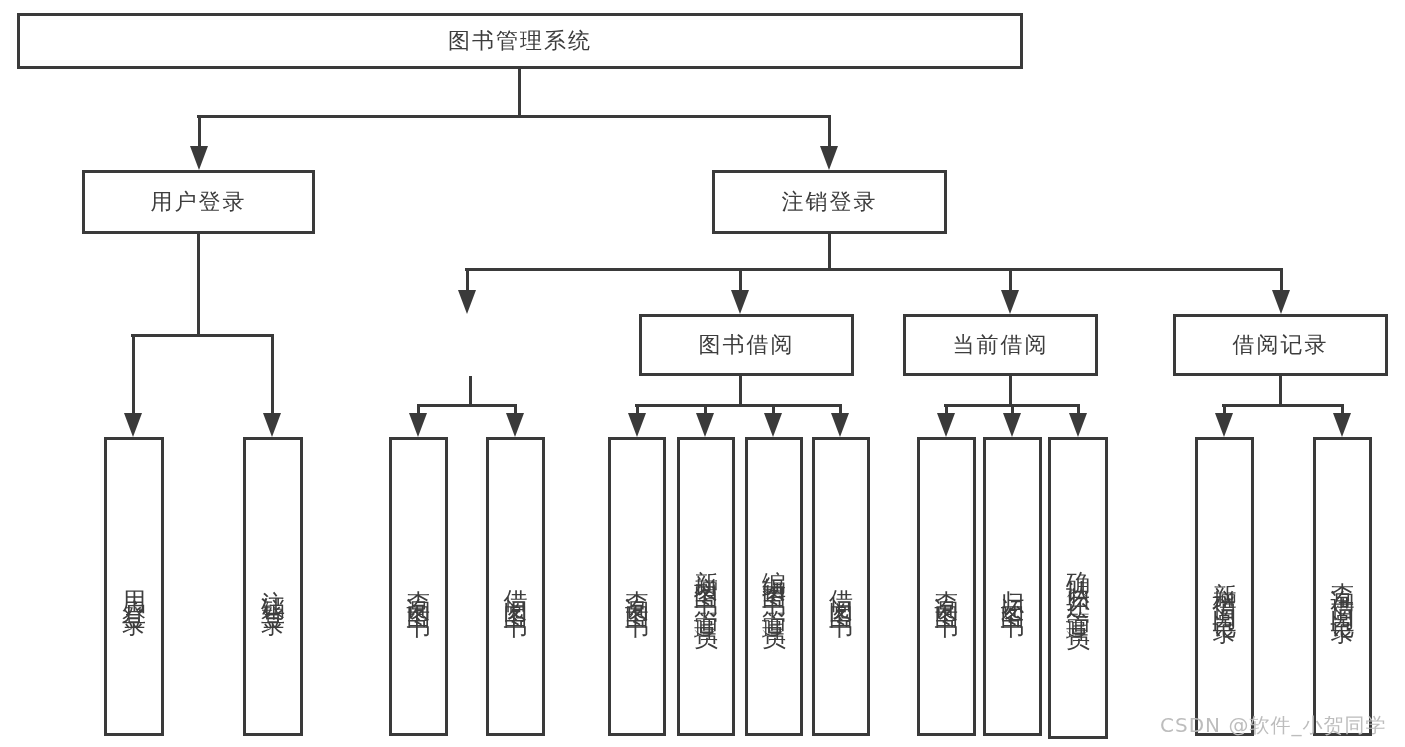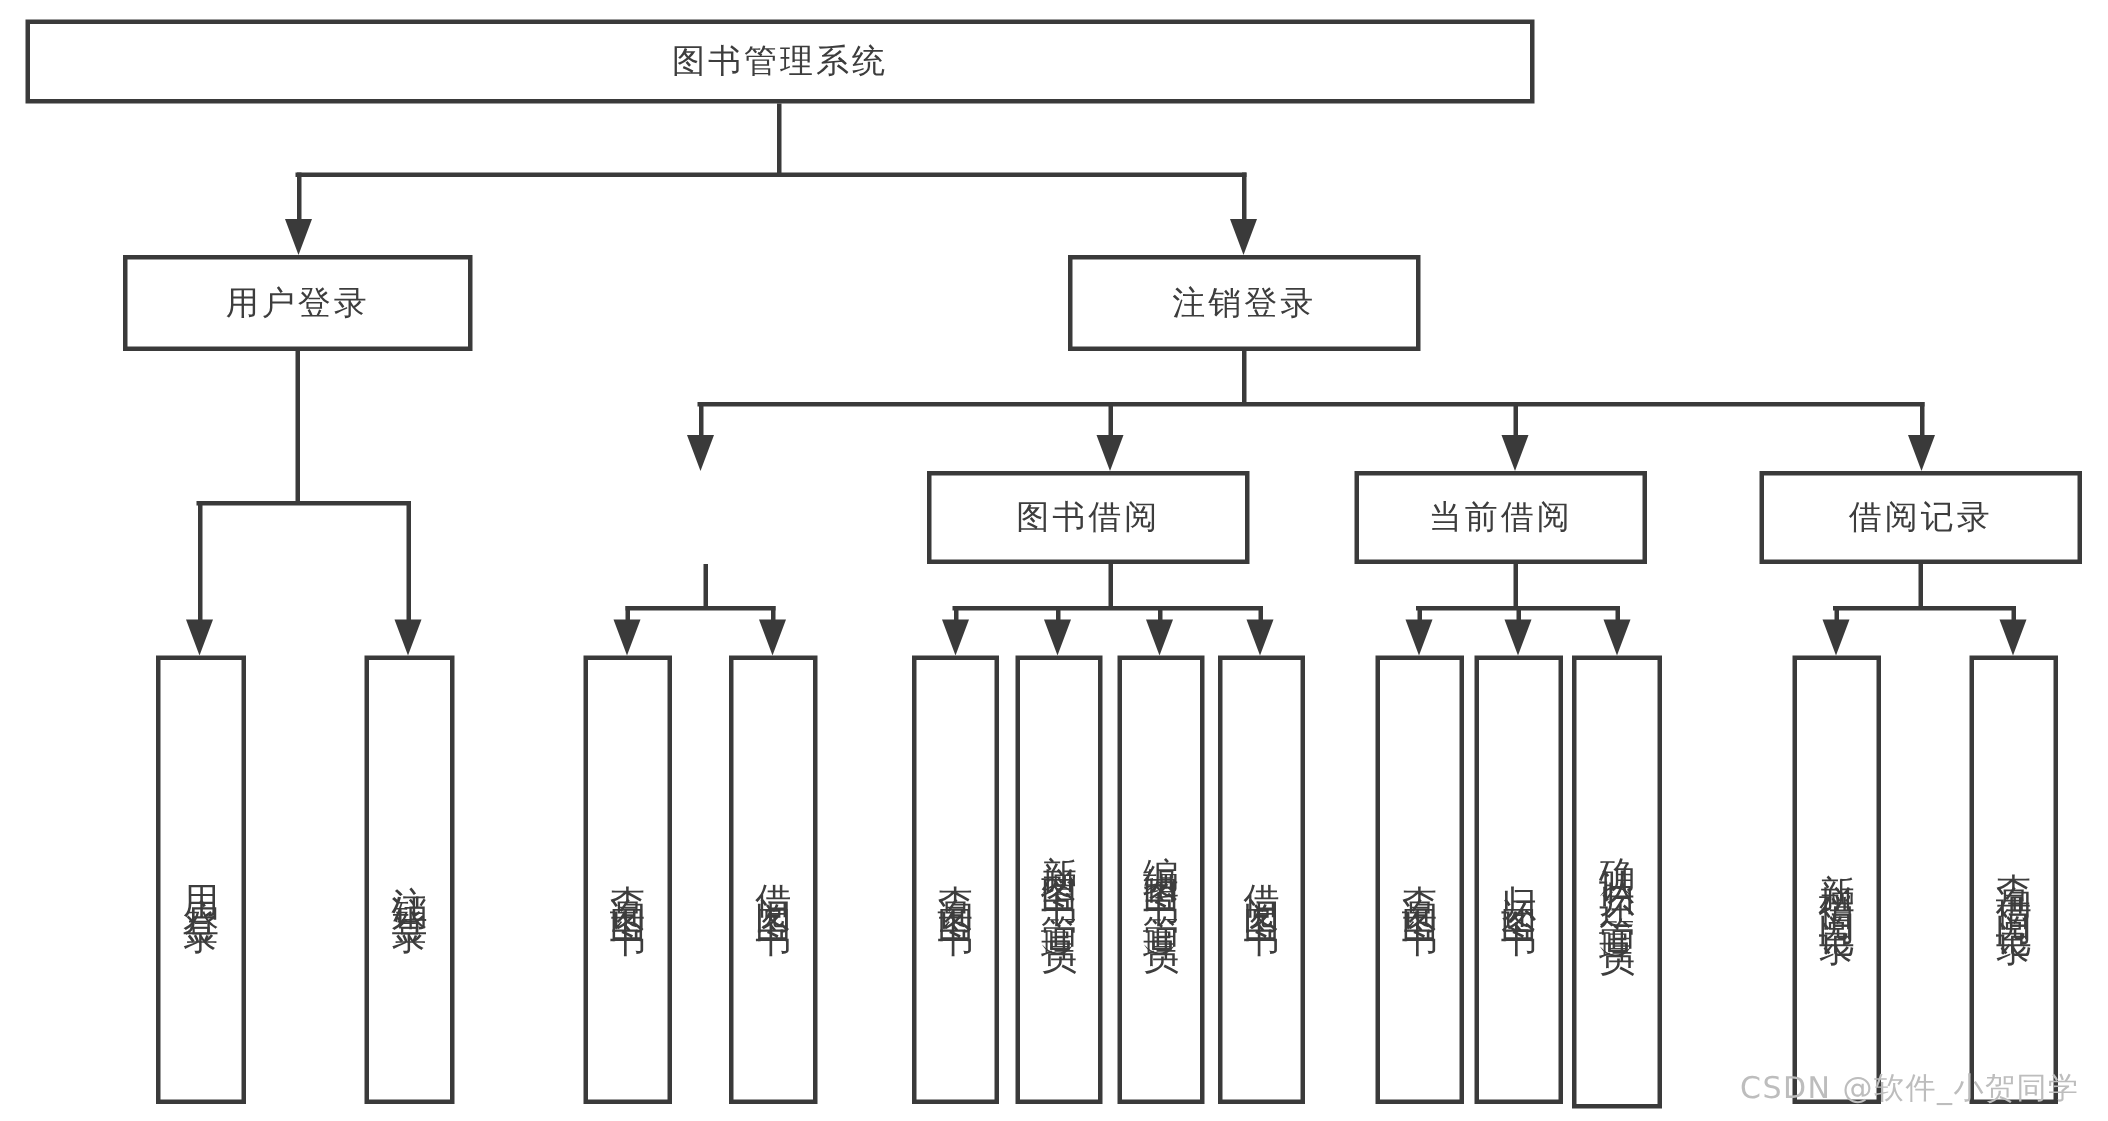--- a/index.html
+++ b/index.html
@@ -69,21 +69,21 @@
     <span class="h-label">图书管理系统</span>
   </div>
 
   <div class="node" style="left:82px;top:170px;width:233px;height:64px">
     <span class="h-label">用户登录</span>
   </div>
   <div class="node" style="left:712px;top:170px;width:235px;height:64px">
     <span class="h-label">注销登录</span>
   </div>
 
-  <div class="node" style="left:618px;top:314px;width:215px;height:62px">
+  <div class="node" style="left:639px;top:314px;width:215px;height:62px">
     <span class="h-label">图书借阅</span>
   </div>
   <div class="node" style="left:903px;top:314px;width:195px;height:62px">
     <span class="h-label">当前借阅</span>
   </div>
   <div class="node" style="left:1173px;top:314px;width:215px;height:62px">
     <span class="h-label">借阅记录</span>
   </div>
 
   <div class="node" style="left:104px;top:437px;width:60px;height:299px">

